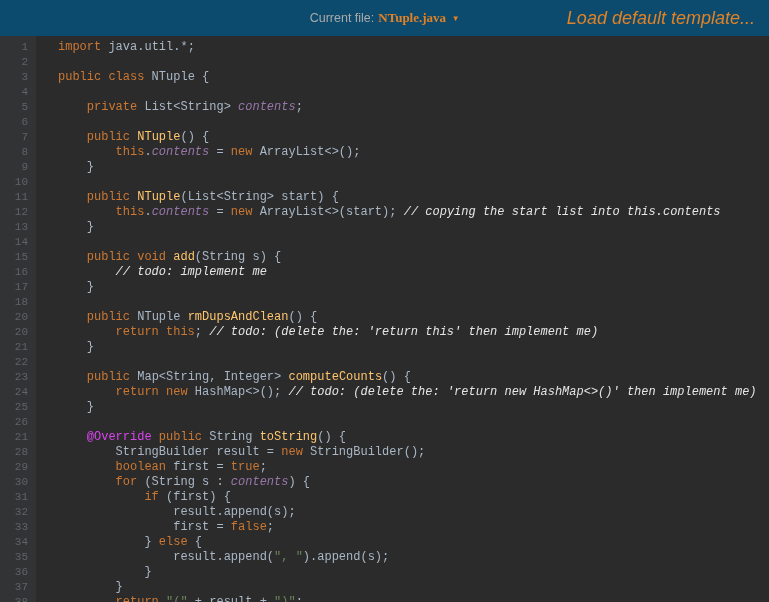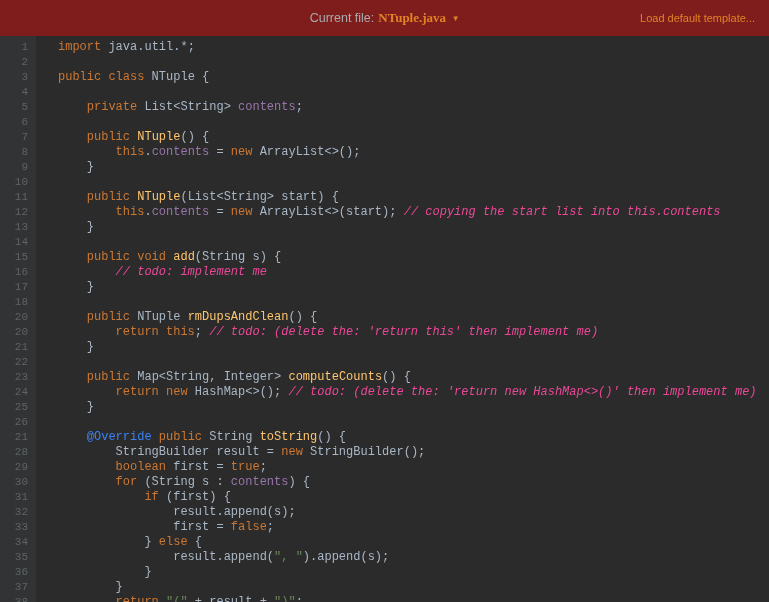--- a/index.html
+++ b/index.html
@@ -5,21 +5,21 @@
   * { margin: 0; padding: 0; box-sizing: border-box; }
   body {
     background: #1e1e1e;
     font-family: Consolas, Monaco, 'Courier New', monospace;
     font-size: 12px;
     overflow: hidden;
     width: 769px;
     height: 602px;
   }
   .header {
-    background: #7f1d1d;
+    background: #0c4a6e;
     height: 36px;
     display: flex;
     align-items: center;
     justify-content: center;
     position: relative;
   }
   .header-center {
     display: flex;
     align-items: center;
     gap: 4px;
@@ -36,23 +36,24 @@
     font-family: Liberation Serif, serif;
   }
   .dropdown-icon {
     color: #e08226;
     margin-left: 2px;
   }
   .header-link {
     position: absolute;
     right: 14px;
     color: #e08226;
-    font-size: 11px;
+    font-size: 18px;
     font-family: -apple-system, 'Segoe UI', Arial, sans-serif;
     cursor: pointer;
+    font-style: italic;
   }
   .editor {
     display: flex;
     background: #2b2b2b;
     height: 566px;
     position: relative;
   }
   .gutter {
     background: #313335;
     width: 36px;
@@ -76,24 +77,24 @@
     color: #a9b7c6;
     flex: 1;
     overflow: hidden;
   }
   .code-line {
     height: 15px;
     margin-left: 16px;
   }
   .kw { color: #cc7832; }
   .str { color: #6a8759; }
-  .cmt { color: #ec4899; font-style: italic; }
-  .ann { color: #3b82f6; }
+  .cmt { color: #e5e5e5; font-style: italic; }
+  .ann { color: #d946ef; }
   .fn { color: #ffc66d; }
-  .field { color: #9876aa; }
+  .field { color: #9876aa; font-style: italic; }
 </style>
 </head>
 <body>
 
 <div class="header">
   <div class="header-center">
     <span class="header-label">Current file:</span>
     <span class="filename">NTuple.java</span>
     <span class="dropdown-icon">▾</span>
   </div>

